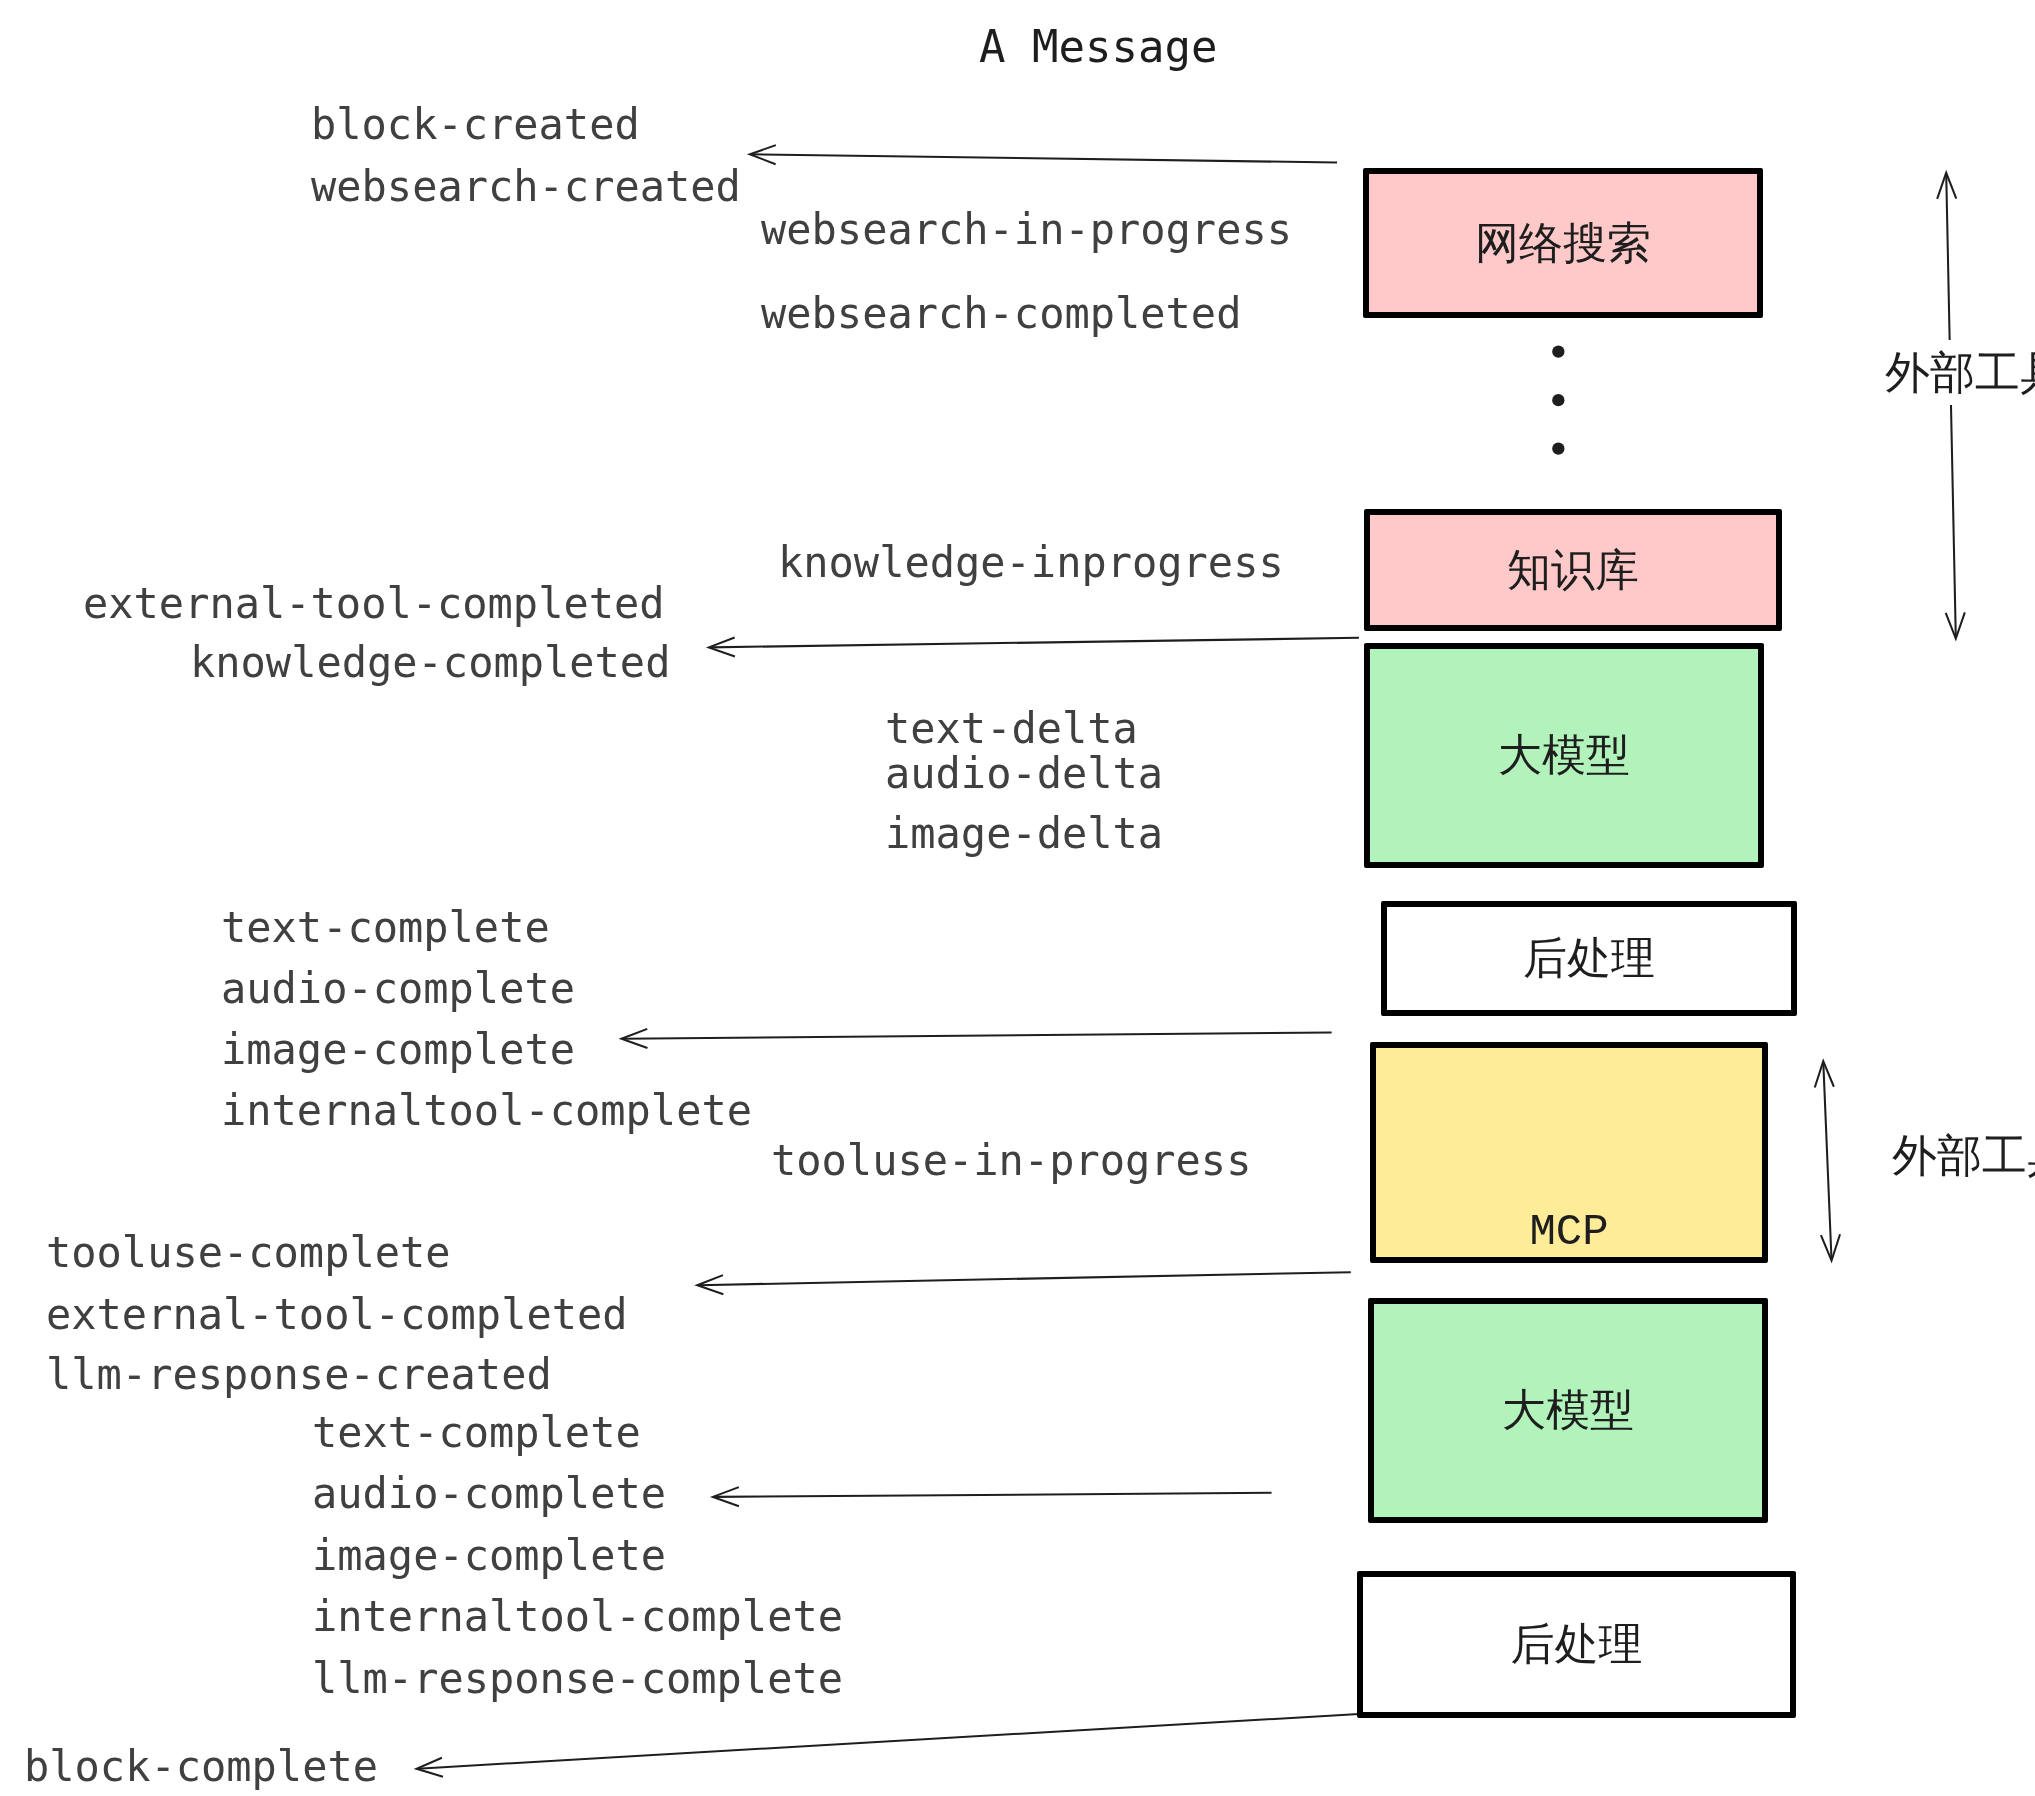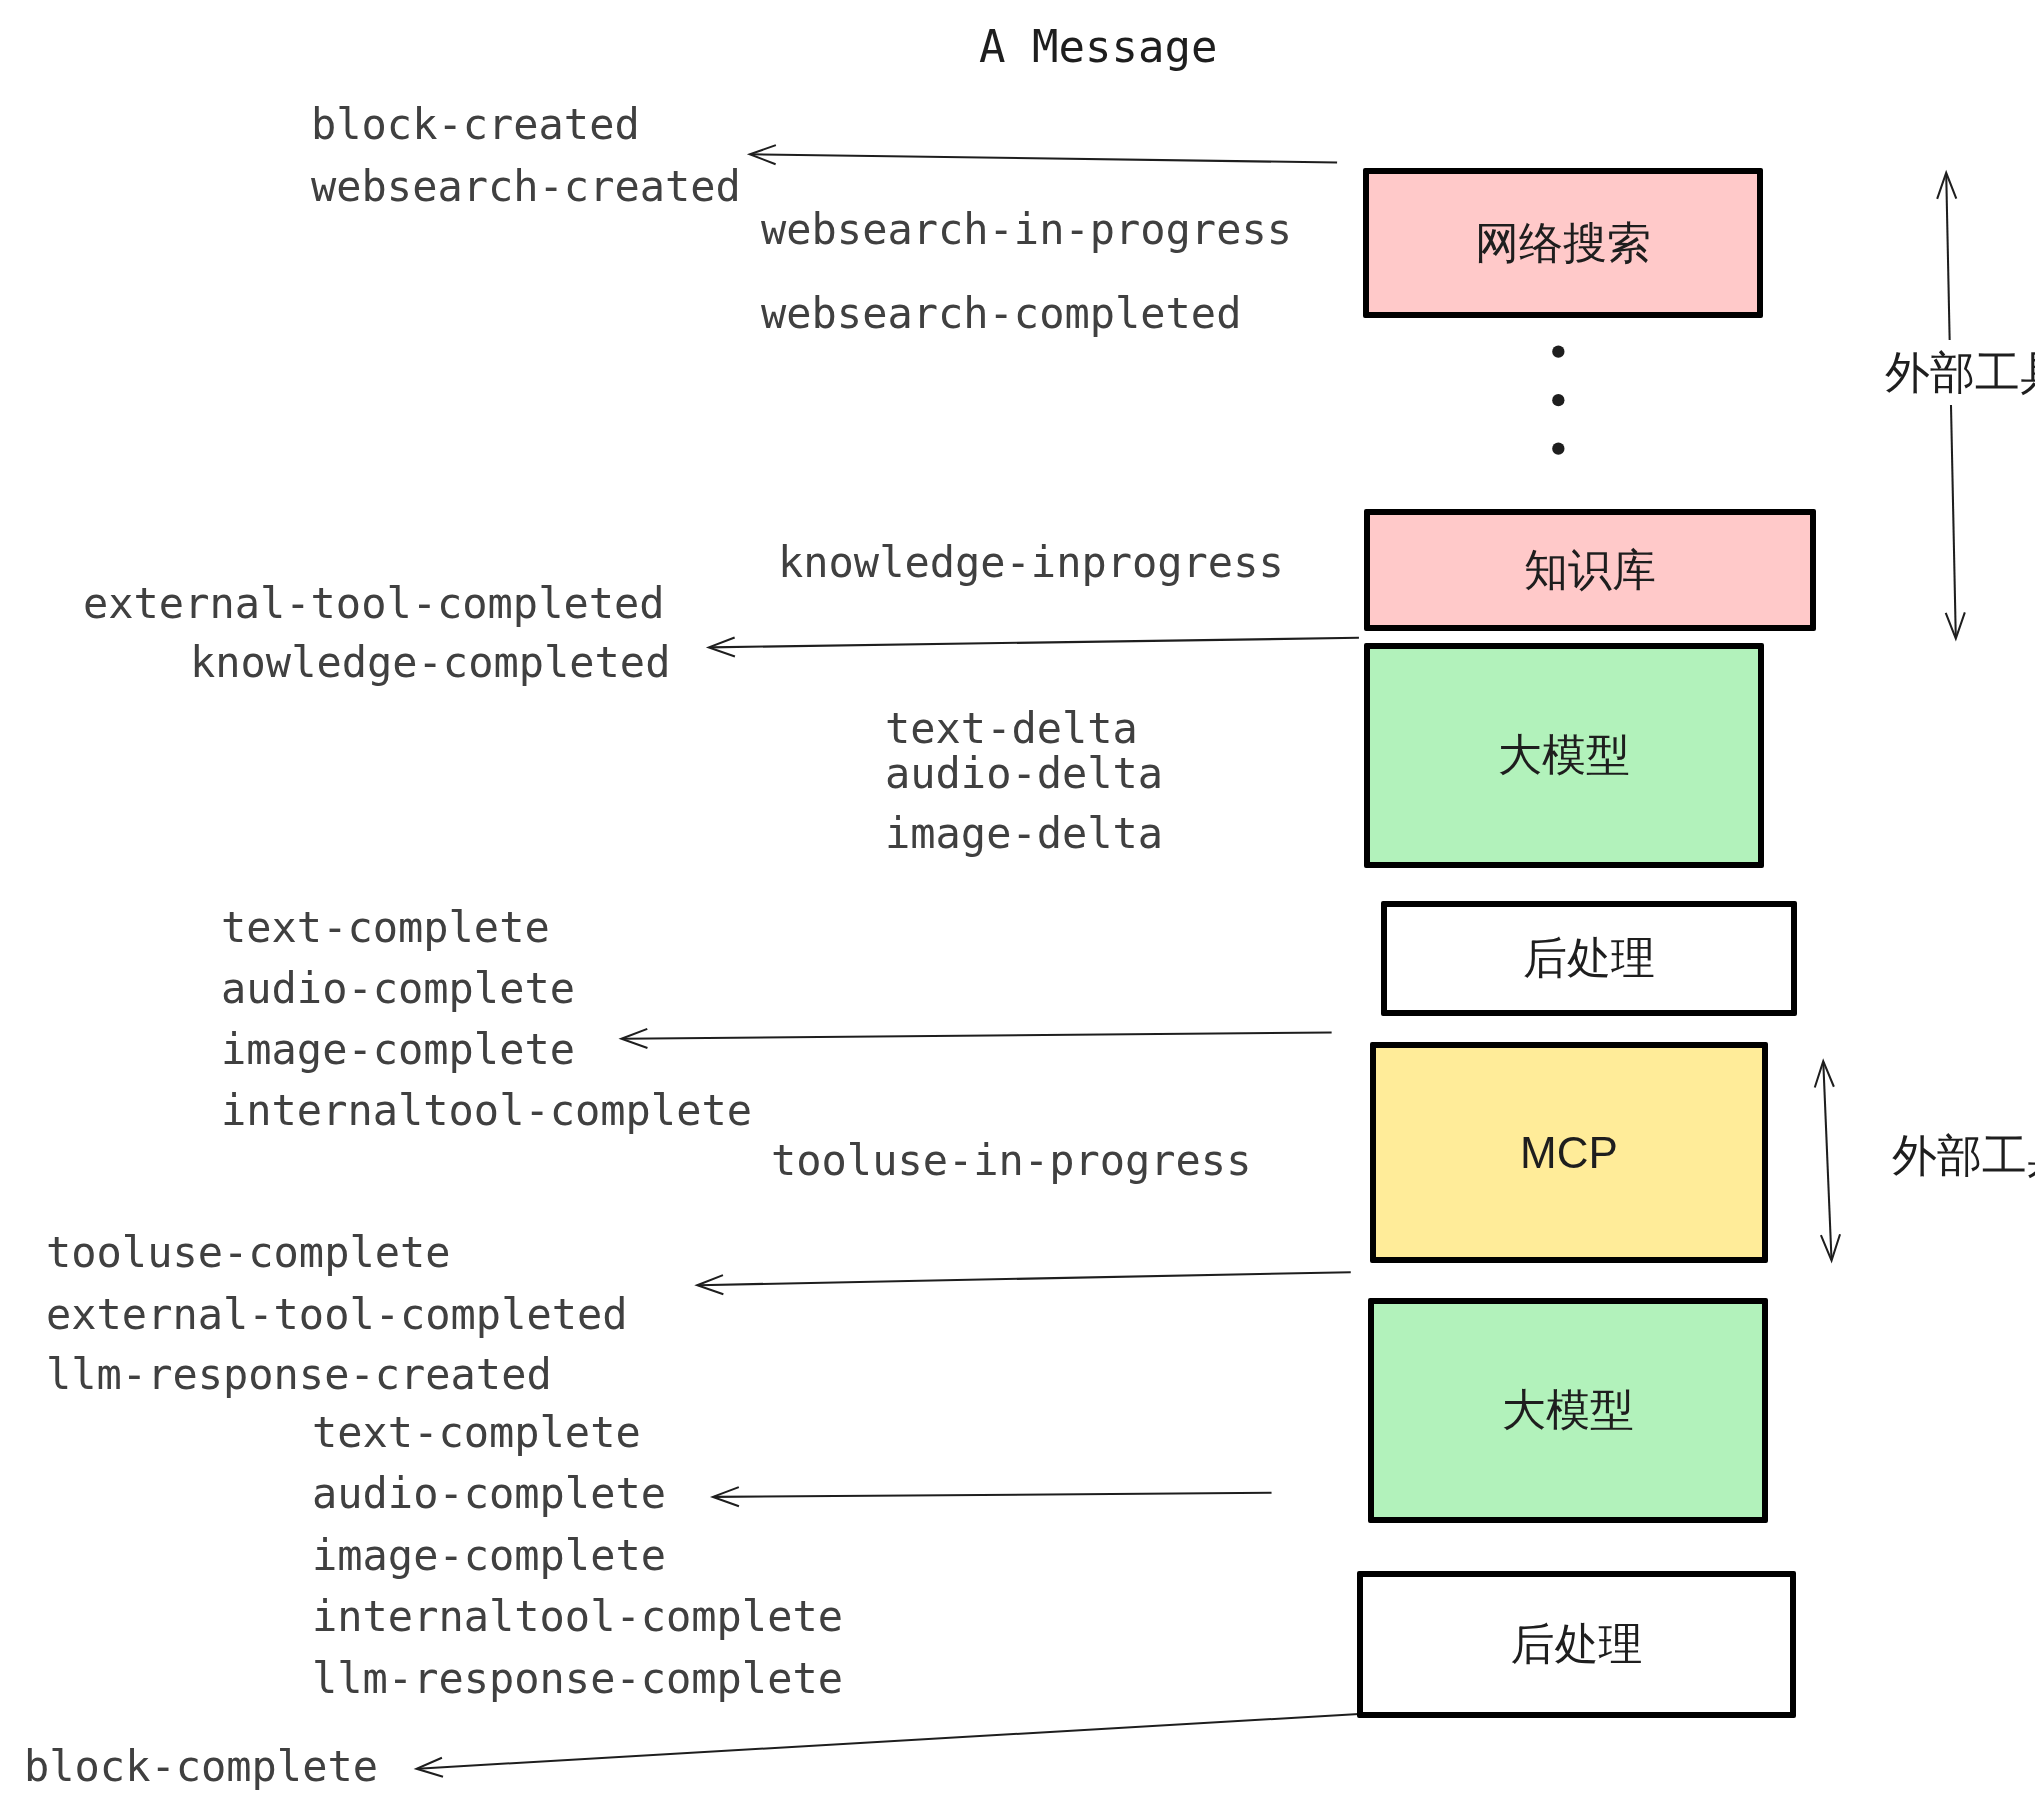--- a/index.html
+++ b/index.html
@@ -31,21 +31,21 @@
     position: absolute;
     border: 6px solid #000000;
     border-radius: 2px;
     display: flex;
     align-items: center;
     justify-content: center;
     font-family: "DejaVu Sans", sans-serif;
     font-size: 44px;
     color: #1e1e1e;
   }
-  .box.mono { font-family: Liberation Sans, sans-serif; }
+  .box.mono { font-family: Liberation Mono, monospace; align-items: flex-end; }
   .cjk {
     position: absolute;
     font-family: "DejaVu Sans", sans-serif;
     font-size: 45px;
     white-space: nowrap;
     color: #1e1e1e;
     margin-left: 48px;
   }
   .cjk.bg { background: #ffffff; padding: 2.7px 4.1px; }
   svg.arrows {
@@ -108,21 +108,21 @@
   <div class="evt" style="left:312px;  top:1471px">audio-complete</div>
   <div class="evt" style="left:312px;  top:1533px">image-complete</div>
   <div class="evt" style="left:312px;  top:1594px">internaltool-complete</div>
   <div class="evt" style="left:312px;  top:1656px">llm-response-complete</div>
   <div class="evt" style="left:24px;   top:1744px">block-complete</div>
 
   <div class="box" style="left: 1363px; top: 168px; width: 400px; height: 150px; background-color: rgb(255, 201, 201);">
     <span>网络搜索</span>
   </div>
 
-  <div class="box" style="left: 1364px; top: 509px; width: 452px; height: 122px; background-color: rgb(255, 201, 201);">
+  <div class="box" style="left: 1364px; top: 509px; width: 418px; height: 122px; background-color: rgb(255, 201, 201);">
     <span>知识库</span>
   </div>
 
   <div class="box" style="left: 1364px; top: 643px; width: 400px; height: 225px; background-color: rgb(178, 242, 187);">
     <span>大模型</span>
   </div>
 
   <div class="box" style="left: 1381px; top: 901px; width: 416px; height: 115px; background-color: rgb(255, 255, 255);">
     <span>后处理</span>
   </div>

